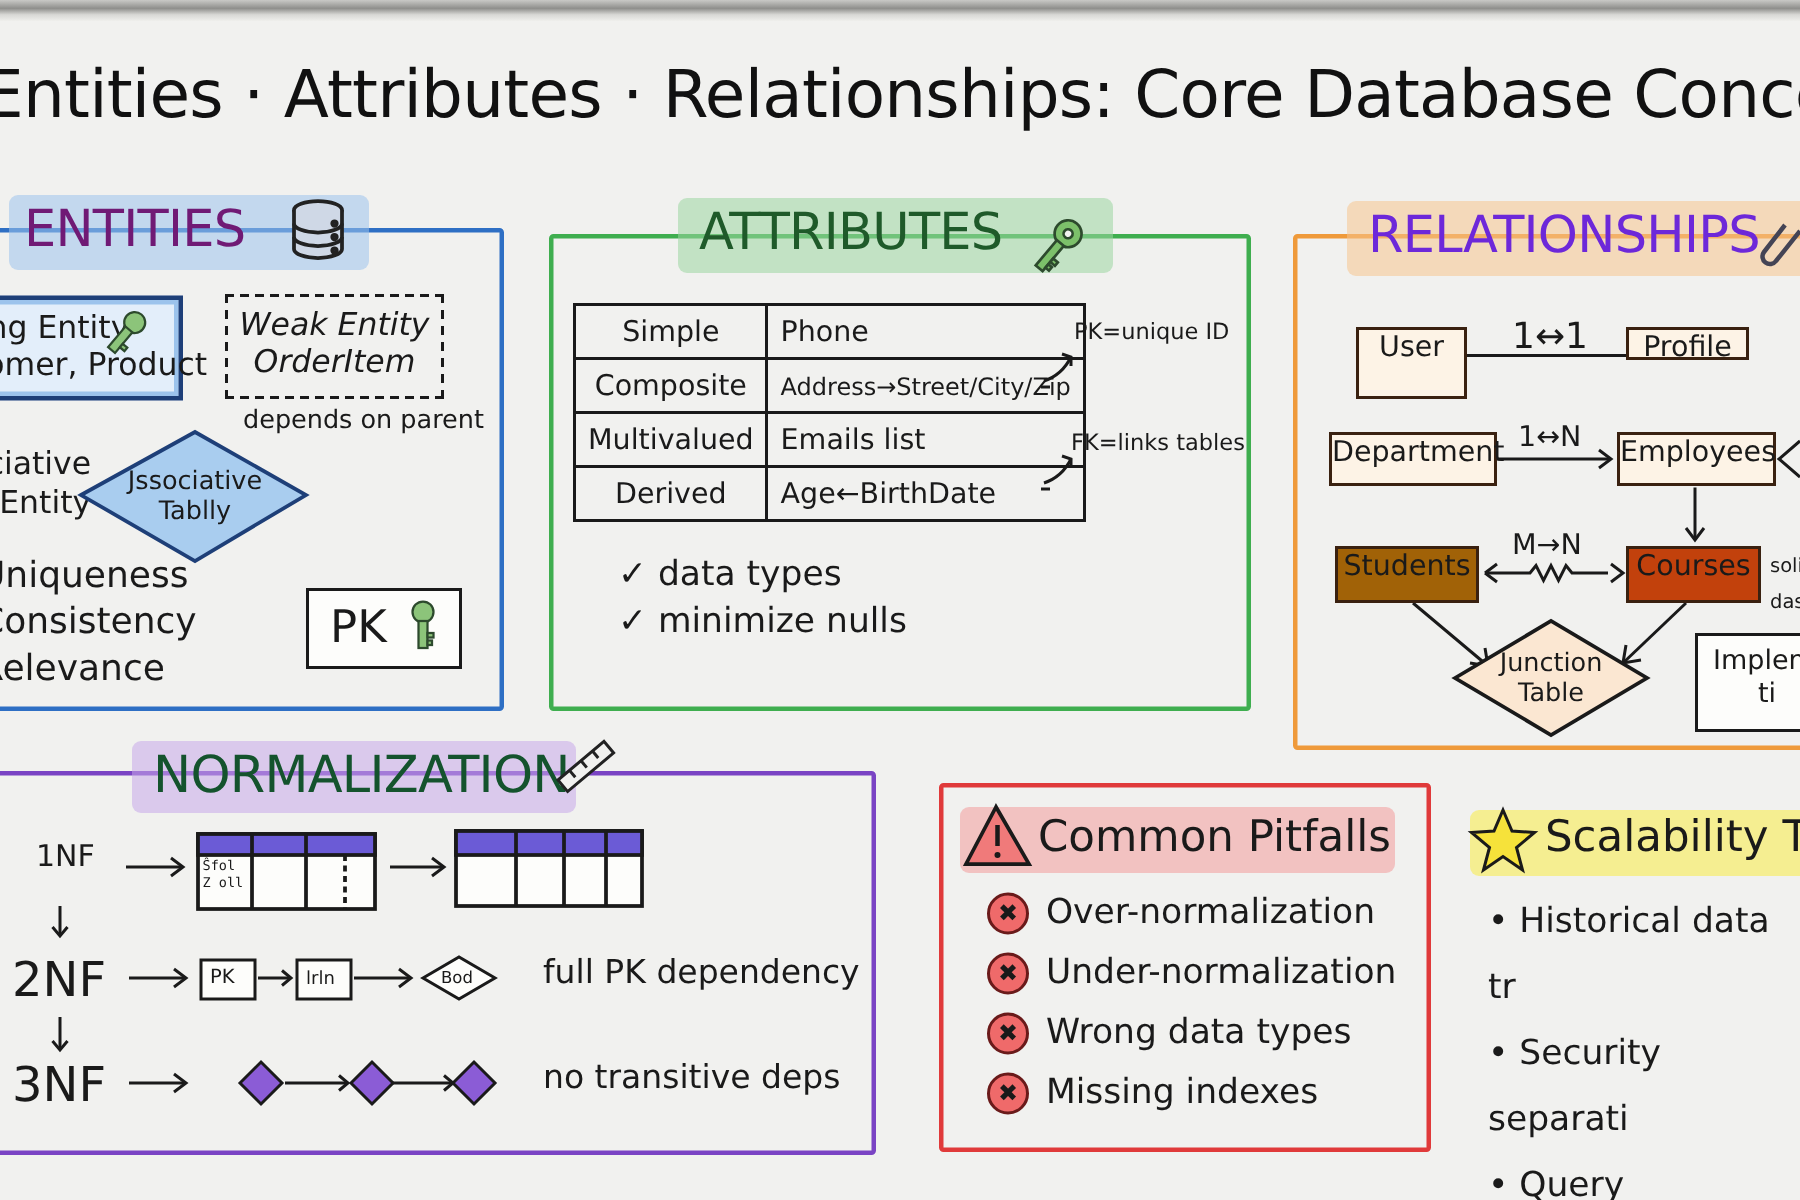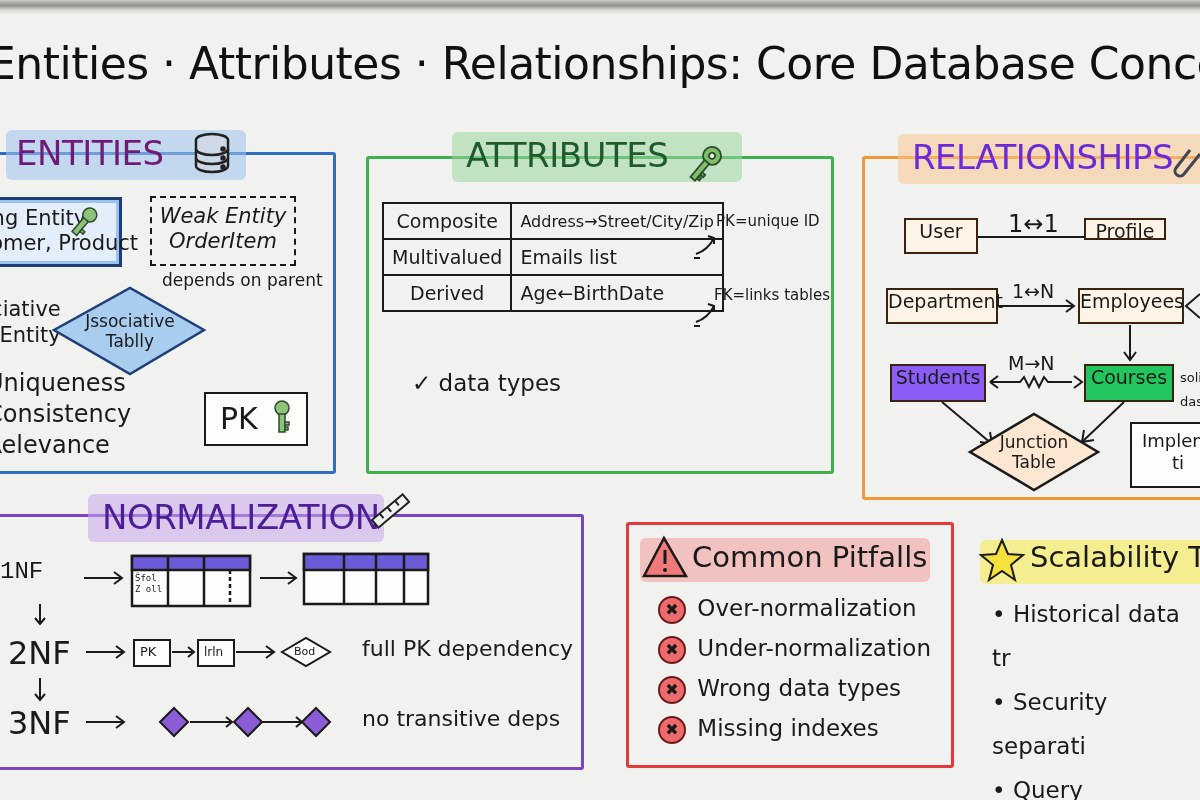--- a/index.html
+++ b/index.html
@@ -131,20 +131,24 @@
       <circle cx="12" cy="8" r="9"></circle>
       <circle cx="12" cy="8" r="3" fill="#f1f1ef"></circle>
       <rect x="9" y="16" width="6" height="22"></rect>
       <rect x="15" y="27" width="4" height="3"></rect>
       <rect x="15" y="32" width="3" height="3"></rect>
     </g>
   </svg>
 
   <table class="attr-table">
     <tbody>
+        <tr>
+      <td class="k">Simple</td>
+      <td class="v">Phone</td>
+    </tr>
     <tr>
       <td class="k">Composite</td>
       <td class="v" style="font-size:16px;">Address→Street/City/Zip</td>
     </tr>
     <tr>
       <td class="k">Multivalued</td>
       <td class="v">Emails list</td>
     </tr>
     <tr>
       <td class="k">Derived</td>
@@ -161,20 +165,21 @@
         <path d="M708 236 l6 2 l0 6"></path>
       <line x1="694" y1="258" x2="700" y2="258"></line>
       <path d="M696 322 q12 -4 18 -16"></path>
         <path d="M708 304 l6 2 l0 6"></path>
       <line x1="694" y1="326" x2="700" y2="326"></line>
     </g>
   </svg>
 
   <div class="check-list">
     <div><span>✓</span> <span>data types</span></div>
+    <div><span>✓</span> <span>minimize nulls</span></div>
   </div>
 </section>
 
 <section>
   <div class="panel p-rel"></div>
   <div class="hl" style="left:898px;top:134px;width:310px;height:50px;background:#f5c48e;"></div>
   <div class="panel-heading" style="left:902px;top:134px;color:#6d28d9;">
     <span>RELATIONSHIPS</span>
   </div>
   <svg class="overlay" width="1200" height="800">
@@ -193,30 +198,30 @@
       <path d="M990 382 h30 l4 -5 l5 10 l5 -10 l5 10 l5 -10 l4 5 h24"></path>
       <path d="M1074 376 l8 6 l-8 6"></path>
       <line x1="942" y1="402" x2="992" y2="444"></line>
         <path d="M980 442 l12 2 l-2 -12"></path>
       <line x1="1124" y1="402" x2="1082" y2="442"></line>
         <path d="M1084 430 l-2 12 l12 -2"></path>
     </g>
     <polygon points="970,452 1034,414 1098,452 1034,490" fill="#fbe7d2" stroke="#1a1a1a" stroke-width="2.5"></polygon>
   </svg>
 
-  <div class="box" style="left:904px;top:218px;width:74px;height:36px;background:#fdf3e6;border-color:#3a2110;"><span>User</span></div>
+  <div class="box" style="left:904px;top:218px;width:74px;height:48px;background:#fdf3e6;border-color:#3a2110;"><span>User</span></div>
   <div class="box" style="left:1084px;top:218px;width:82px;height:22px;background:#fdf3e6;border-color:#3a2110;"><span>Profile</span></div>
   <div class="txt" style="left:1008px;top:210px;font-size:24px;">1↔1</div>
 
   <div class="box" style="left:886px;top:288px;width:112px;height:36px;background:#fdf3e6;border-color:#3a2110;"><span>Department</span></div>
   <div class="box" style="left:1078px;top:288px;width:106px;height:36px;background:#fdf3e6;border-color:#3a2110;"><span>Employees</span></div>
   <div class="txt" style="left:1012px;top:280px;font-size:19px;">1↔N</div>
 
-  <div class="box" style="left:890px;top:364px;width:96px;height:38px;background:#8b5cf6;border-color:#3a2110;"><span>Students</span></div>
-  <div class="box" style="left:1084px;top:364px;width:90px;height:38px;background:#22c55e;border-color:#3a2110;"><span>Courses</span></div>
+  <div class="box" style="left:890px;top:364px;width:96px;height:38px;background:#a16207;border-color:#3a2110;"><span>Students</span></div>
+  <div class="box" style="left:1084px;top:364px;width:90px;height:38px;background:#c2410c;border-color:#3a2110;"><span>Courses</span></div>
   <div class="txt" style="left:1008px;top:352px;font-size:19px;">M→N</div>
 
   <div class="diamond-label" style="left:994px;top:433px;width:80px;font-size:17px;">
     <div>Junction</div>
     <div>Table</div>
   </div>
 
   <div class="txt" style="left:1180px;top:366px;font-size:13px;line-height:24px;">
     <div>soli</div>
     <div>das</div>
@@ -224,33 +229,33 @@
 
   <div class="box" style="left:1130px;top:422px;width:90px;height:66px;font-size:18px;text-align:left;padding:6px 0 0 10px;">
     <div>Implem</div>
     <div style="padding-left:30px;">ti</div>
   </div>
 </section>
 
 <section>
   <div class="panel p-norm"></div>
   <div class="hl" style="left:88px;top:494px;width:296px;height:48px;background:#c6a7ea;"></div>
-  <div class="panel-heading" style="left:92px;top:494px;color:#4c1d95;">
+  <div class="panel-heading" style="left:92px;top:494px;color:#14532d;">
     <span>NORMALIZATION</span>
   </div>
   <svg class="overlay" width="1200" height="800">
     <g transform="translate(372,520) rotate(-40)" stroke="#222" stroke-width="2" fill="#f1f1ef">
       <rect x="0" y="0" width="40" height="10"></rect>
       <line x1="10" y1="0" x2="10" y2="6"></line>
         <line x1="20" y1="0" x2="20" y2="6"></line>
         <line x1="30" y1="0" x2="30" y2="6"></line>
     </g>
   </svg>
 
-  <div class="txt" style="left:0;top:558px;font-size:24px;font-family:Liberation Mono, monospace;">1NF</div>
+  <div class="txt" style="left:24px;top:558px;font-size:20px;">1NF</div>
   <div class="txt" style="left:8px;top:634px;font-size:32px;">2NF</div>
   <div class="txt" style="left:8px;top:704px;font-size:32px;">3NF</div>
 
   <svg class="overlay" width="1200" height="800">
     <g stroke="#1a1a1a" stroke-width="2" fill="none">
 
       <line x1="40" y1="604" x2="40" y2="624"></line>
         <path d="M35 618 l5 6 l5 -6"></path>
       <line x1="40" y1="678" x2="40" y2="700"></line>
         <path d="M35 694 l5 6 l5 -6"></path>

